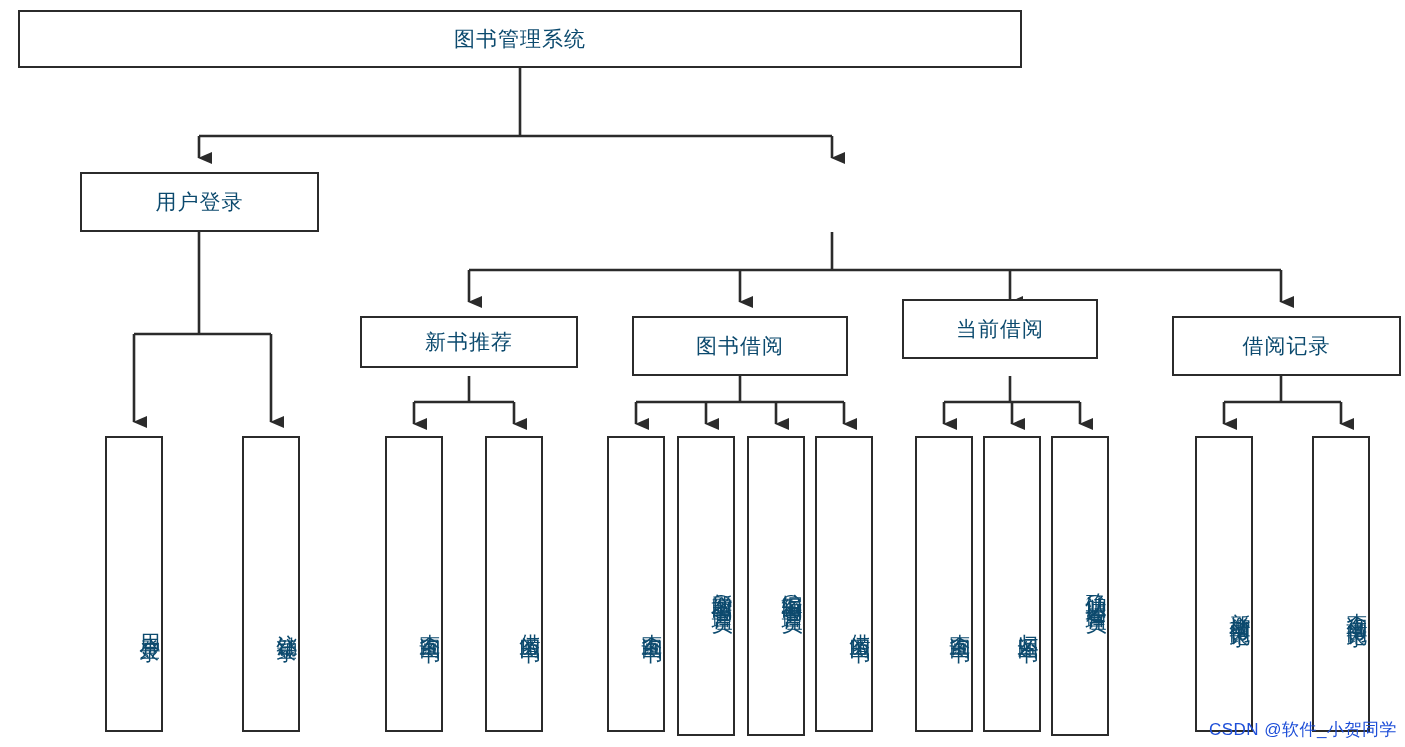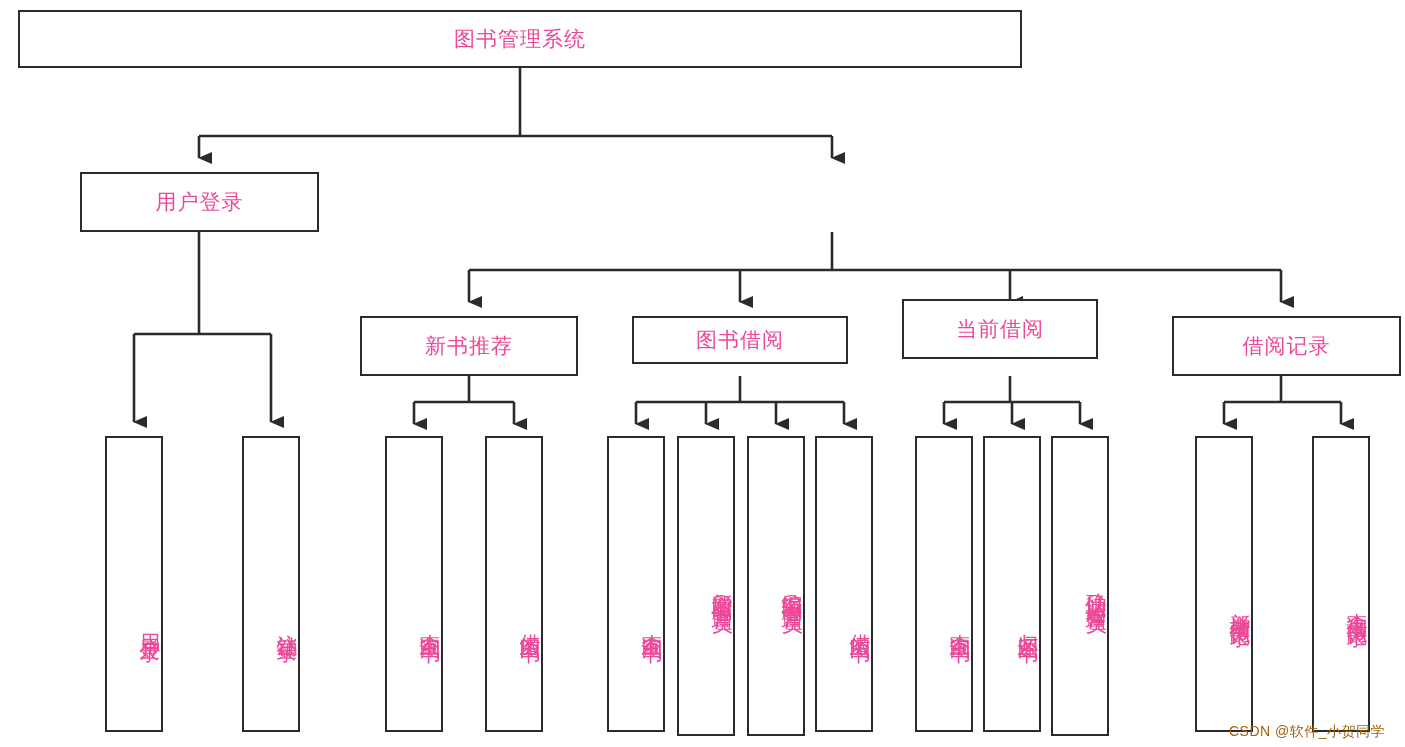--- a/index.html
+++ b/index.html
@@ -26,21 +26,21 @@
     pointer-events: none;
   }
   .node {
     position: absolute;
     box-sizing: border-box;
     border: 2px solid #2b2b2b;
     background: #ffffff;
     display: flex;
     align-items: center;
     justify-content: center;
-    color: #ec4899;
+    color: #0c4a6e;
   }
   .node.horiz {
     font-size: 21px;
     letter-spacing: 1px;
     line-height: 1.2;
   }
   .node.vert {
     writing-mode: vertical-rl;
     text-orientation: upright;
     font-size: 21px;
@@ -48,24 +48,24 @@
     padding-top: 10px;
     align-items: flex-start;
     justify-content: center;
     line-height: 1.05;
   }
   .node.vert.topalign {
     padding-top: 6px;
   }
   .watermark {
     position: absolute;
-    right: 20px;
+    right: 8px;
     bottom: 6px;
-    font-size: 14px;
-    color: #a16207;
+    font-size: 17px;
+    color: #1d4ed8;
     white-space: nowrap;
     letter-spacing: 0.5px;
   }
 </style>
 </head>
 <body>
 
 <div id="stage">
 
   <svg id="wires" viewBox="0 0 1405 747" xmlns="http://www.w3.org/2000/svg">
@@ -120,24 +120,24 @@
   </svg>
 
   <div class="node horiz" style="left:18px; top:10px; width:1004px; height:58px;">
     <span>图书管理系统</span>
   </div>
 
   <div class="node horiz" style="left:80px; top:172px; width:239px; height:60px;">
     <span>用户登录</span>
   </div>
 
-  <div class="node horiz" style="left:360px; top:316px; width:218px; height:60px;">
+  <div class="node horiz" style="left:360px; top:316px; width:218px; height:52px;">
     <span>新书推荐</span>
   </div>
-  <div class="node horiz" style="left:632px; top:316px; width:216px; height:48px;">
+  <div class="node horiz" style="left:632px; top:316px; width:216px; height:60px;">
     <span>图书借阅</span>
   </div>
   <div class="node horiz" style="left:902px; top:299px; width:196px; height:60px;">
     <span>当前借阅</span>
   </div>
   <div class="node horiz" style="left:1172px; top:316px; width:229px; height:60px;">
     <span>借阅记录</span>
   </div>
 
   <div class="node vert" style="left:105px; top:436px; width:58px; height:296px; padding-top:78px;">

